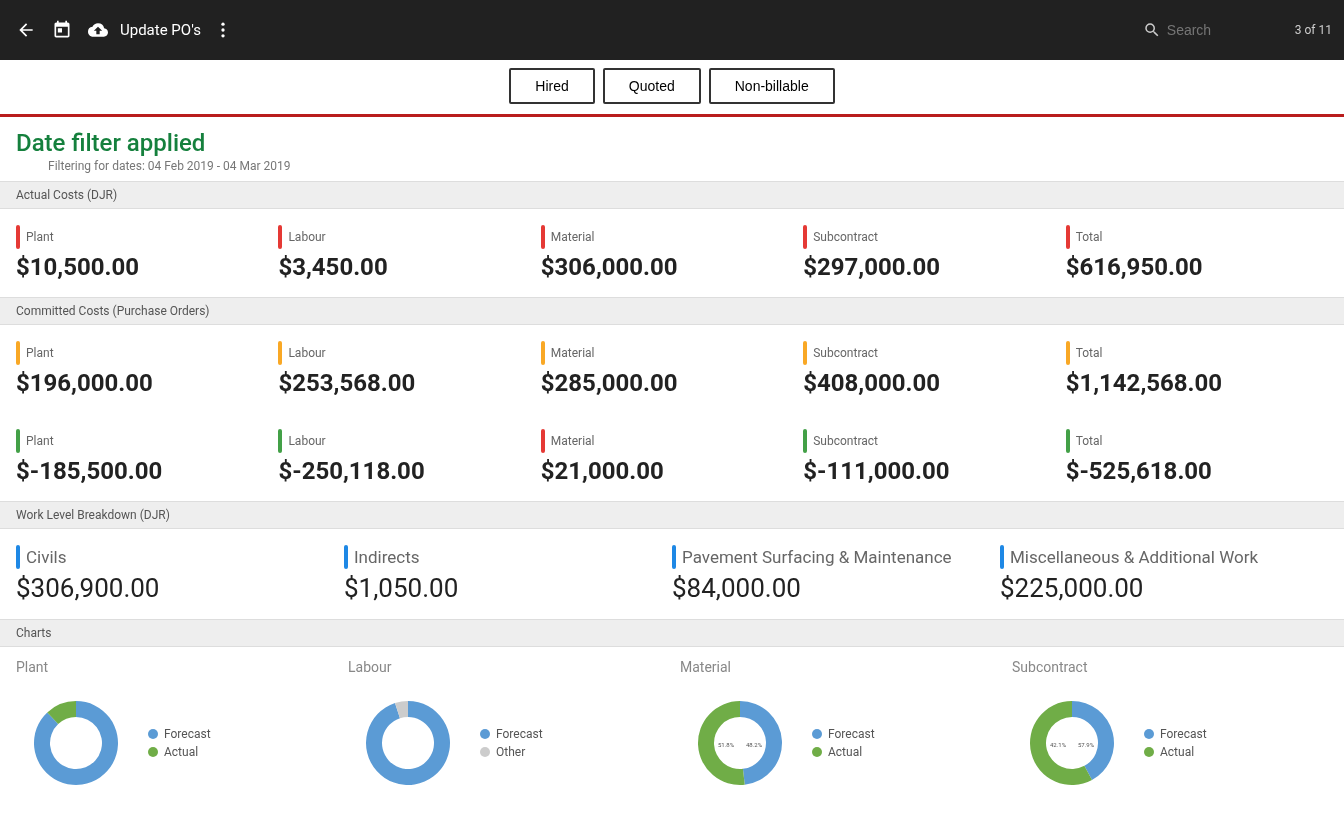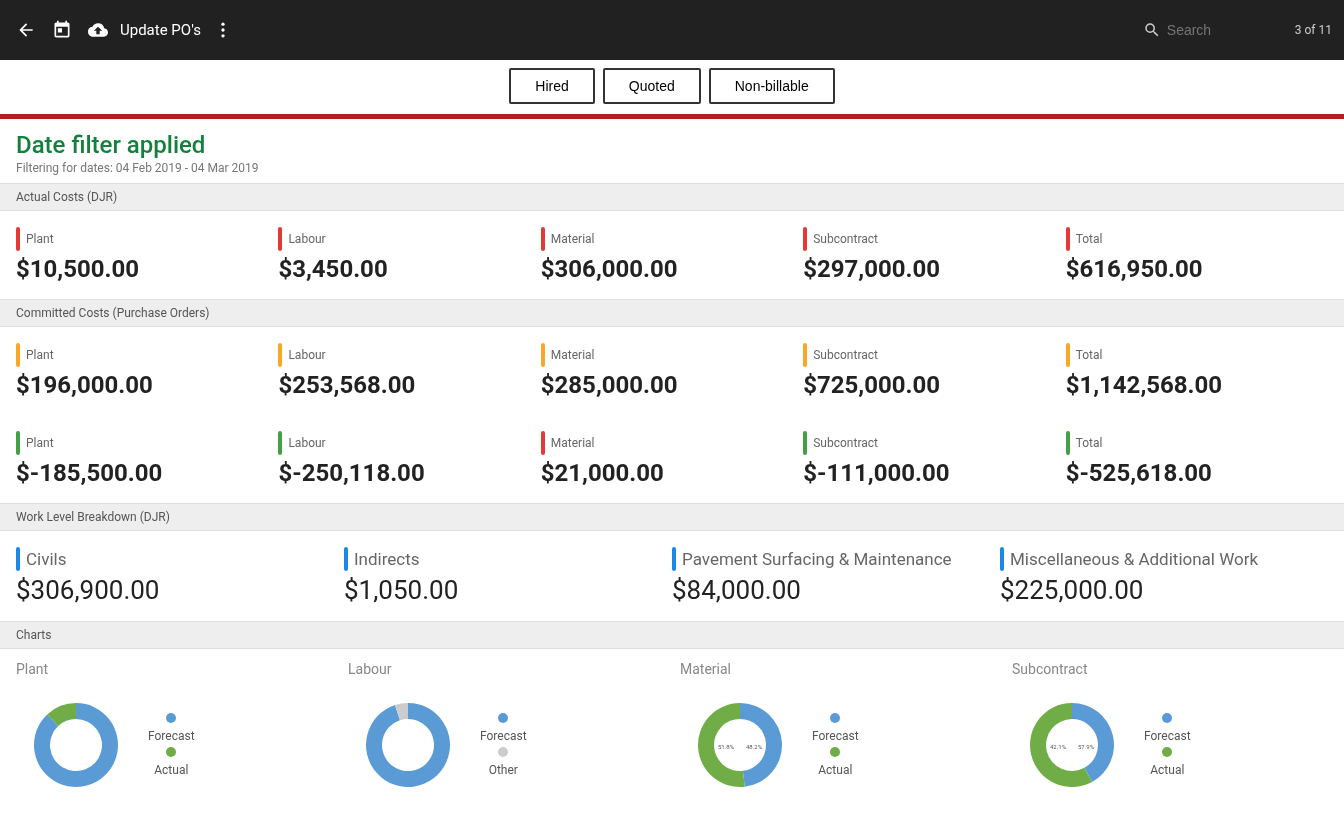--- a/index.html
+++ b/index.html
@@ -31,41 +31,41 @@
       background: transparent; border: none; color: #ccc;
       font-size: 14px; outline: none; width: 120px;
     }
 
     
     .tab-row {
       display: flex;
       justify-content: center;
       padding: 8px 0 10px;
       background: #fff;
-      border-bottom: 5px solid #b91c1c;
+      border-bottom: 3px solid #b91c1c;
     }
     .tab-btn {
       border: 2px solid #333;
       background: #fff;
       padding: 8px 24px;
       font-size: 14px;
       cursor: pointer;
       margin: 0 4px;
       border-radius: 2px;
       font-weight: 500;
     }
     .tab-btn.active { background: #fff; border-color: #333; }
 
     
     .main { padding: 0 16px 16px; }
 
     
     .date-filter-section { padding: 12px 0 8px; }
     .date-filter-title { font-size: 24px; font-weight: 500; color: #15803d; }
-    .date-filter-sub { font-size: 12px; color: #777; margin-top: 2px; }
+    .date-filter-sub { font-size: 12px; color: #777; margin-top: 2px; margin-left: 32px; }
 
     
     .section-header {
       background: #eeeeee;
       padding: 6px 10px;
       font-size: 12px;
       color: #555;
       border-top: 1px solid #ddd;
       border-bottom: 1px solid #ddd;
       margin: 0 -16px;
@@ -114,21 +114,21 @@
     }
     .chart-item { display: flex; flex-direction: column; align-items: flex-start; }
     .chart-title { font-size: 14px; color: #888; margin-bottom: 8px; }
     .chart-wrapper { display: flex; align-items: center; gap: 12px; }
 
     
     .donut-svg { overflow: visible; }
 
     
     .legend { display: flex; flex-direction: column; gap: 4px; }
-    .legend-item { display: flex; align-items: center; gap: 6px; font-size: 12px; color: #555; flex-direction: column; }
+    .legend-item { display: flex; align-items: center; gap: 6px; font-size: 12px; color: #555; }
     .legend-dot { width: 10px; height: 10px; border-radius: 50%; flex-shrink: 0; }
 
     
     .work-grid {
       display: flex;
       flex-wrap: nowrap;
       padding: 16px 0;
       gap: 0;
     }
     .work-item { flex: 1; min-width: 0; padding-right: 12px; }
@@ -246,21 +246,21 @@
         <span class="cost-bar" style="background:#f9a825"></span>
         <span>Material</span>
       </div>
       <div class="cost-value">$285,000.00</div>
     </div>
       <div class="cost-item">
       <div class="cost-label">
         <span class="cost-bar" style="background:#f9a825"></span>
         <span>Subcontract</span>
       </div>
-      <div class="cost-value">$725,000.00</div>
+      <div class="cost-value">$408,000.00</div>
     </div>
       <div class="cost-item">
       <div class="cost-label">
         <span class="cost-bar" style="background:#f9a825"></span>
         <span>Total</span>
       </div>
       <div class="cost-value">$1,142,568.00</div>
     </div>
     </div>
 

